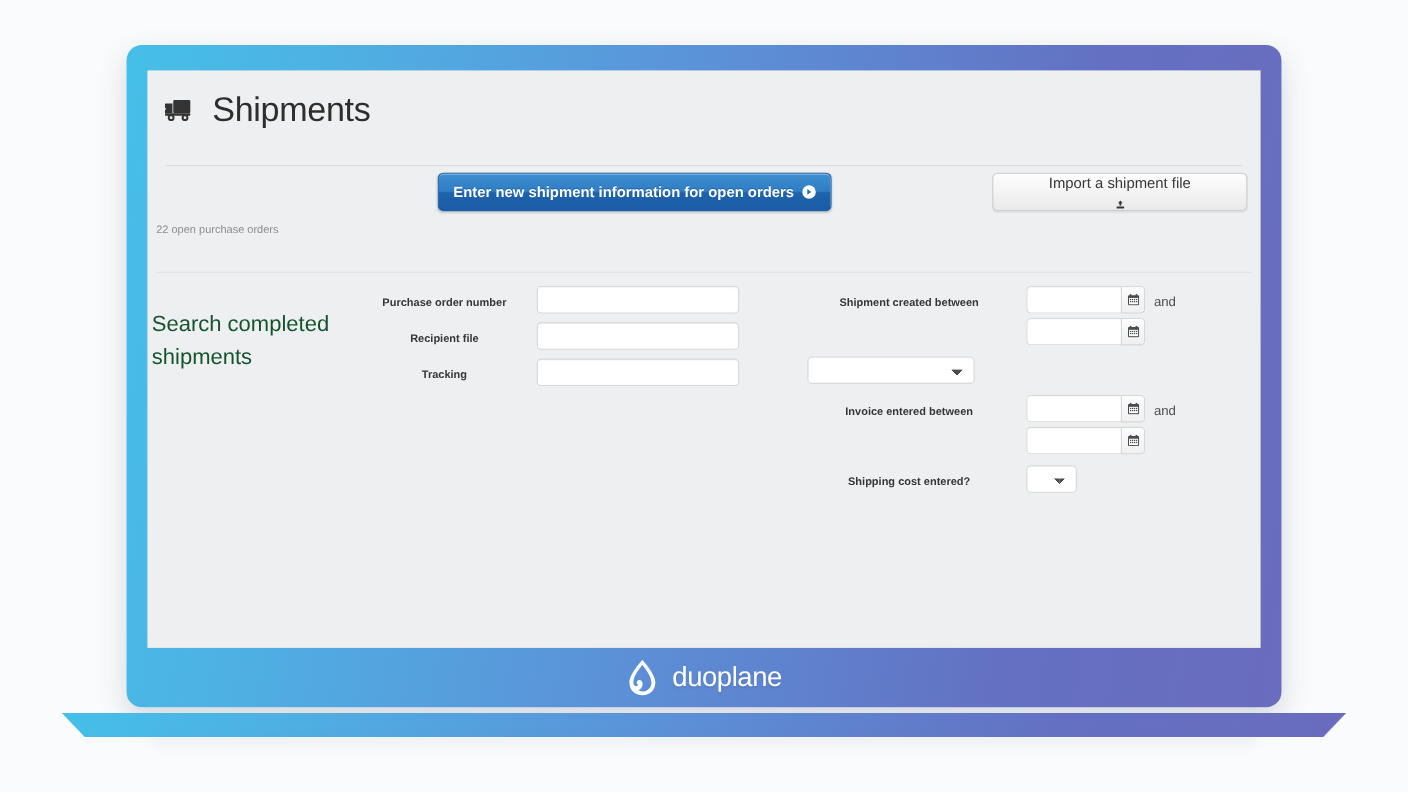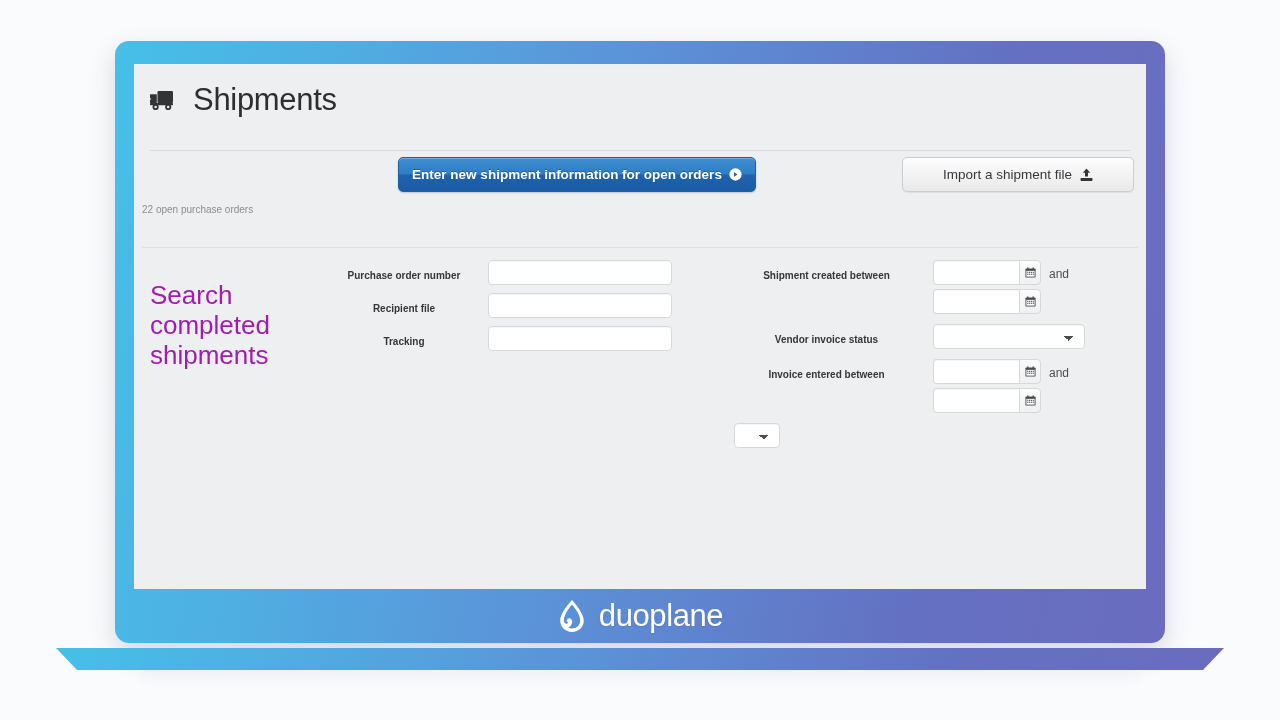--- a/index.html
+++ b/index.html
@@ -56,21 +56,21 @@
     position: absolute;
     left: 0; top: 589px;
     width: 1280px; height: 54px;
     display: flex; align-items: center; justify-content: center;
     pointer-events: none;
   }
   #logo-wrap { display: flex; align-items: center; gap: 12px; }
   #logo-mark { width: 30px; height: 34px; }
   #logo-text {
     color: #ffffff;
-    font-size: 31px;
+    font-size: 25px;
     letter-spacing: -0.4px;
     font-weight: 400;
     text-shadow: 0 1px 2px rgba(0,0,0,0.08);
   }
 
   
   .page { position: absolute; inset: 0; }
 
   #page-header {
     position: absolute;
@@ -136,43 +136,44 @@
     width: 232px; height: 35px;
     border: 1px solid #cccdcf;
     border-radius: 5px;
     background: linear-gradient(180deg, #fdfdfd 0%, #f3f3f4 52%, #e9e9ea 100%);
     color: #35373a;
     font-size: 13.5px;
     font-weight: 400;
     display: flex; align-items: center; justify-content: center; gap: 8px;
     cursor: pointer;
     box-shadow: 0 1px 1px rgba(0,0,0,0.06);
+    flex-direction: column;
   }
   .arrow-circle-icon { width: 13px; height: 13px; display: block; }
   .upload-icon { width: 13px; height: 14px; display: block; }
 
   #section-rule {
     position: absolute;
     left: 8px; top: 183px; right: 8px;
     height: 1px;
     background: #e1e2e4;
   }
 
   
   #search-section {
     position: absolute;
     left: 0; top: 196px; right: 0; bottom: 0;
   }
   #search-heading {
     position: absolute;
-    left: 16px; top: 20px;
+    left: 4px; top: 20px;
     width: 180px;
-    font-size: 26px;
+    font-size: 20px;
     line-height: 30px;
-    color: #a21caf;
+    color: #14532d;
     font-weight: 400;
   }
 
   .form-col { position: absolute; }
   #col-left { left: 200px; top: 0; width: 400px; }
   #col-right { left: 600px; top: 0; width: 405px; }
 
   .field-row {
     display: flex;
     align-items: flex-start;
@@ -377,21 +378,20 @@
                       </g>
                     </svg>
                   </span>
                 </div>
               </div>
               <span class="and-text">and</span>
             </div>
           </div>
 
           <div class="field-row" style="margin-top:10px;">
-            <div class="field-label">Vendor invoice status</div>
             <select class="select-input">
               <option></option>
             </select>
           </div>
 
           <div class="field-row" style="margin-top:10px;">
             <div class="field-label">Invoice entered between</div>
             <div class="date-group">
               <div class="date-stack">
                 <div class="date-pair">
@@ -435,20 +435,21 @@
                       </g>
                     </svg>
                   </span>
                 </div>
               </div>
               <span class="and-text">and</span>
             </div>
           </div>
 
           <div class="field-row" style="margin-top:10px;">
+            <div class="field-label">Shipping cost entered?</div>
             <select class="select-input select-small">
               <option></option>
             </select>
           </div>
 
         </div>
 
       </div>
     </div>
   </div>

